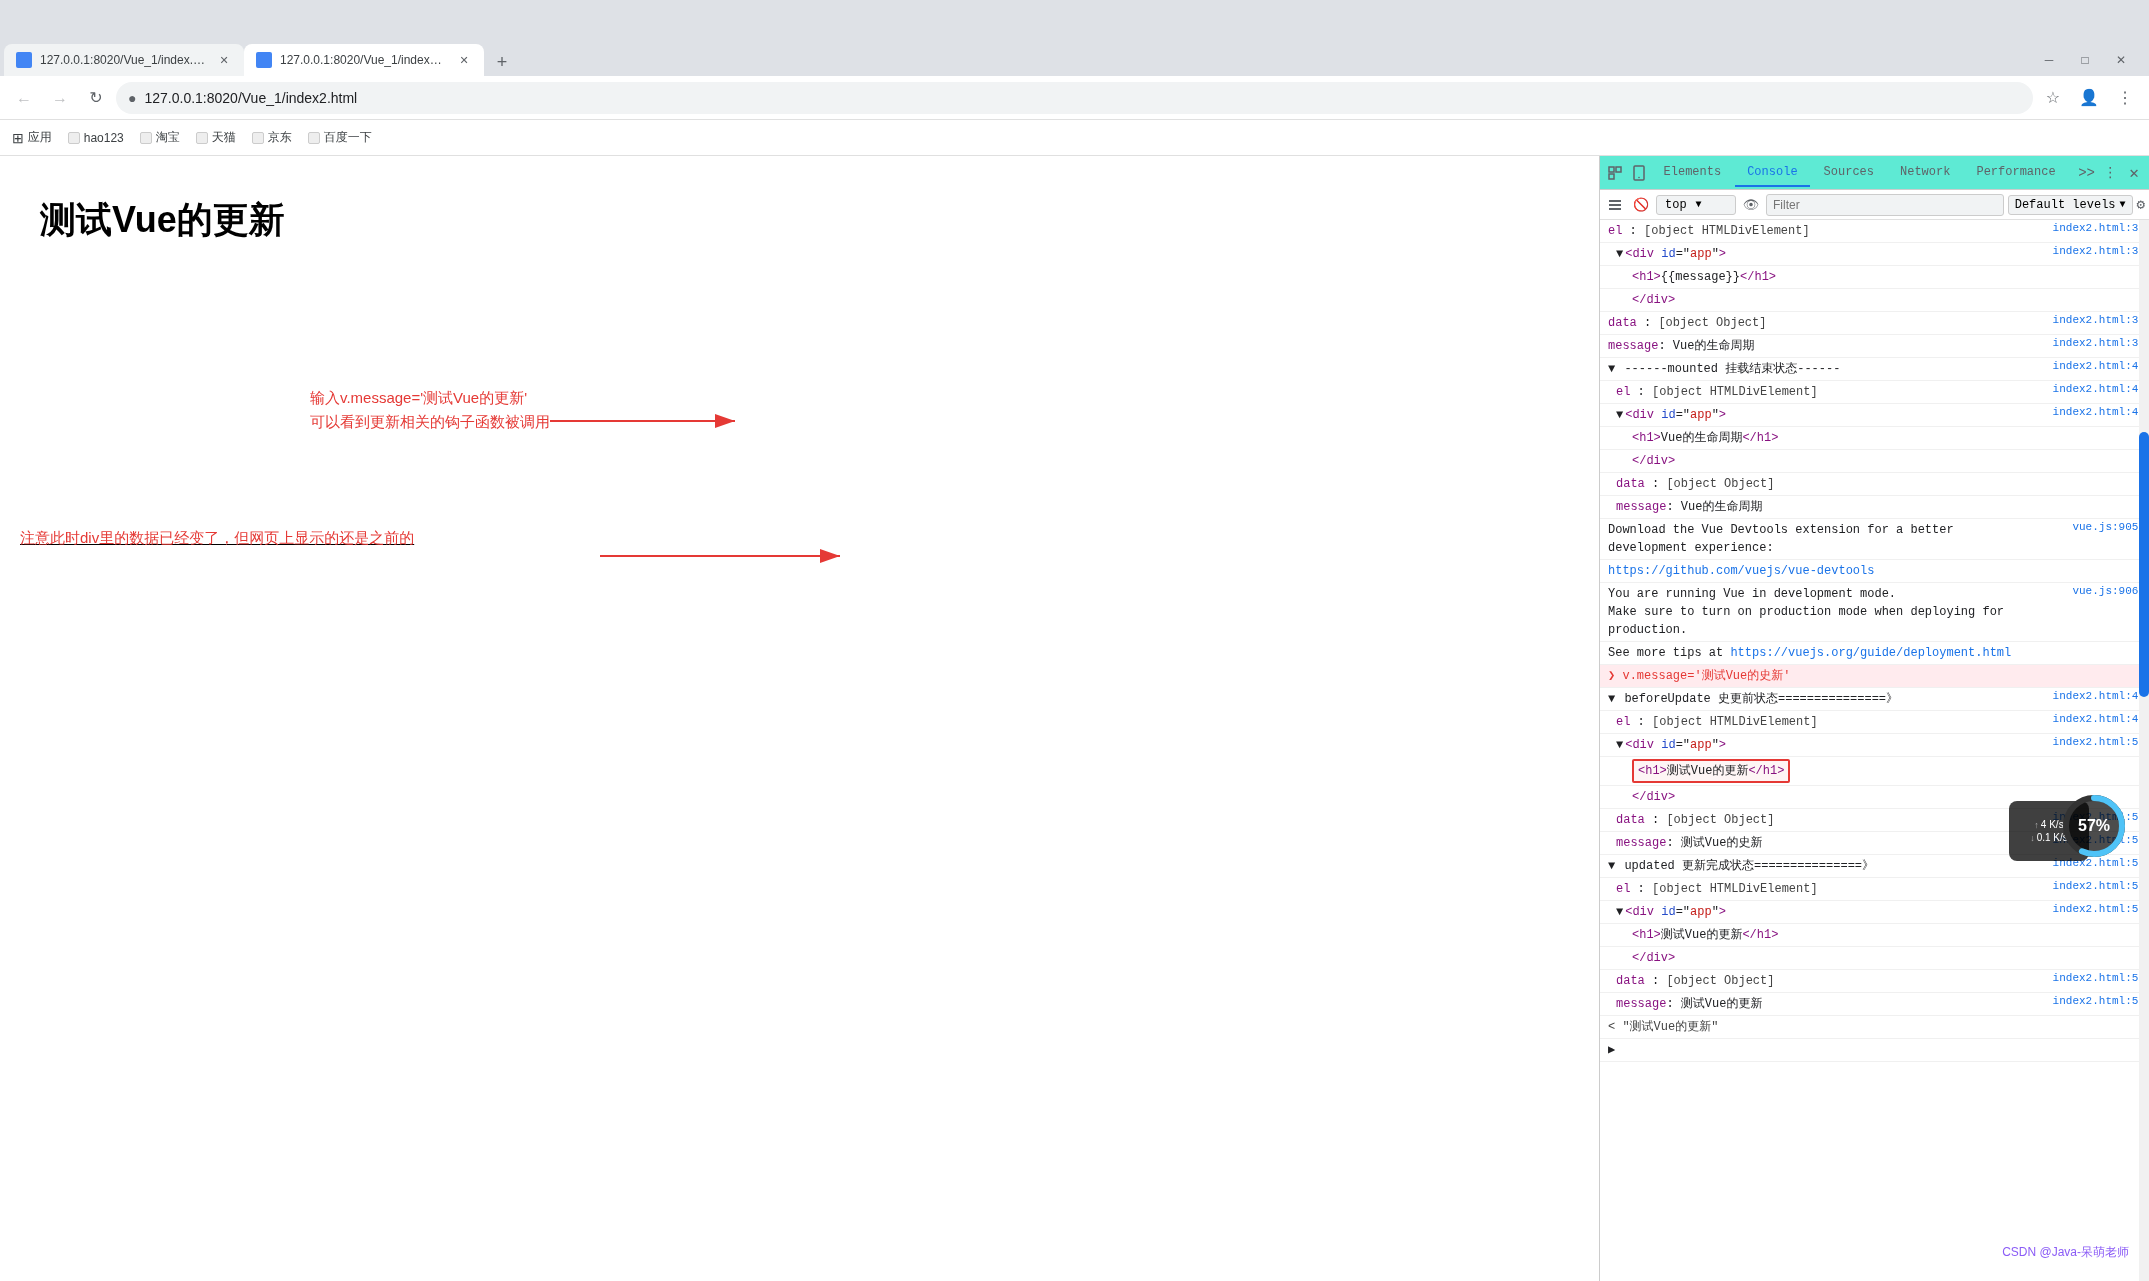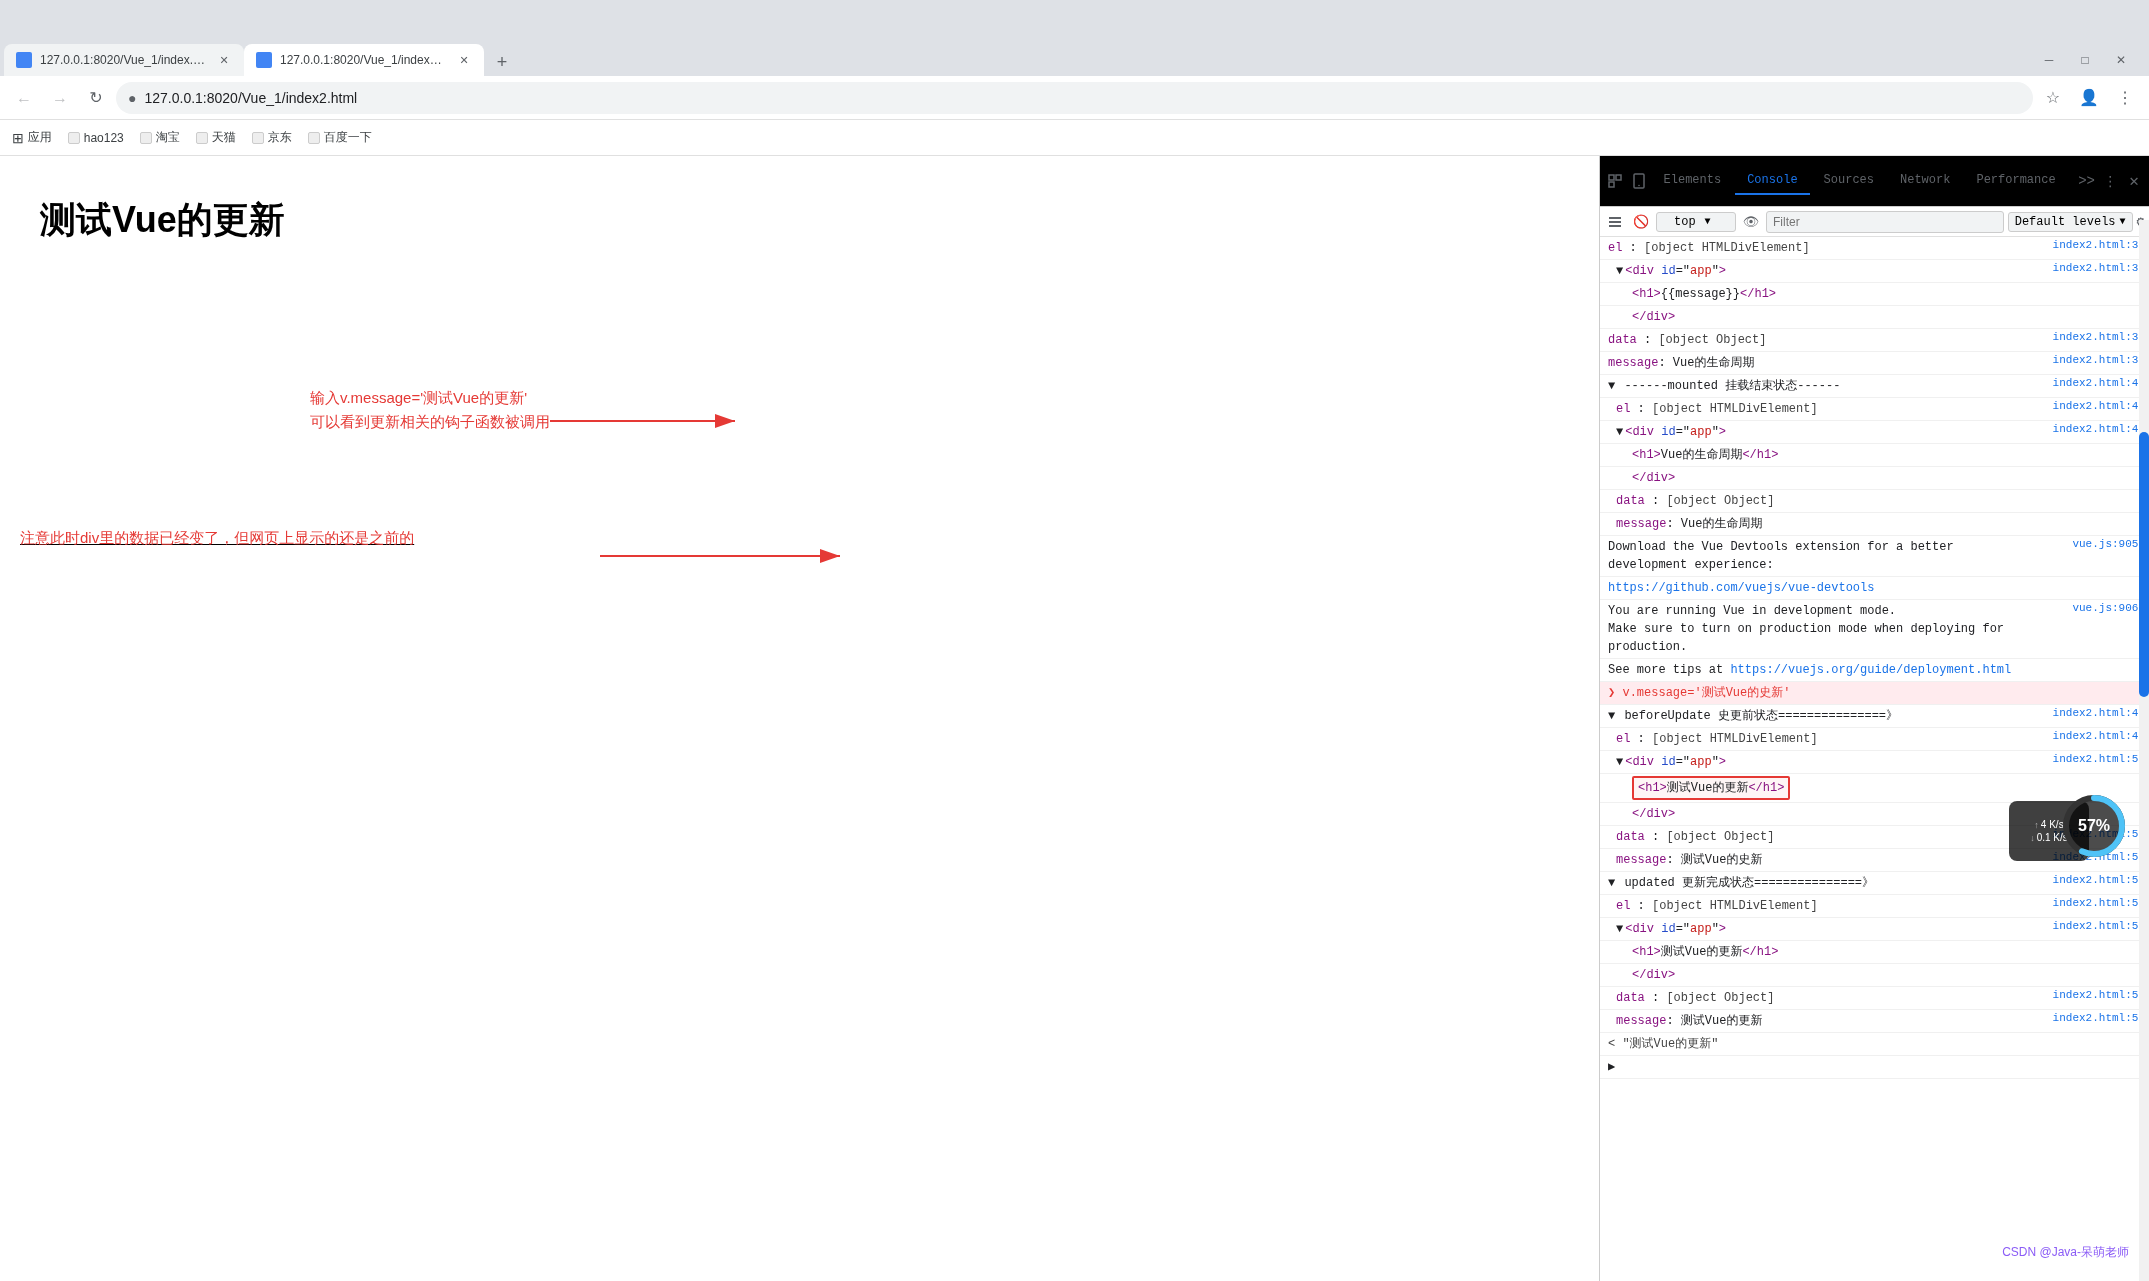--- a/index.html
+++ b/index.html
@@ -104,23 +104,23 @@
       border-left: 1px solid #ccc;
       display: flex;
       flex-direction: column;
       font-family: 'Consolas', 'Courier New', monospace;
       font-size: 12px;
     }
 
     .devtools-tabs {
       display: flex;
       align-items: center;
-      background: #000000;
+      background: #5eead4;
       border-bottom: 1px solid #ccc;
-      height: 51px;
+      height: 34px;
       padding: 0 4px;
       gap: 2px;
     }
     .devtools-tab {
       padding: 6px 12px;
       font-size: 12px;
       cursor: pointer;
       color: #5f6368;
       border-bottom: 2px solid transparent;
     }
@@ -136,21 +136,21 @@
       border-bottom: 1px solid #e0e0e0;
       height: 30px;
       padding: 0 4px;
       gap: 4px;
     }
     .console-toolbar-btn { width: 22px; height: 22px; border-radius: 3px; display: flex; align-items: center; justify-content: center; cursor: pointer; color: #5f6368; font-size: 13px; }
     .context-selector {
       background: #f1f3f4;
       border: 1px solid #ccc;
       border-radius: 3px;
-      padding: 2px 17px;
+      padding: 2px 8px;
       font-size: 12px;
       display: flex;
       align-items: center;
       gap: 9px;
       cursor: pointer;
       min-width: 80px;
     }
     .filter-input {
       flex: 1;
       background: #f1f3f4;

